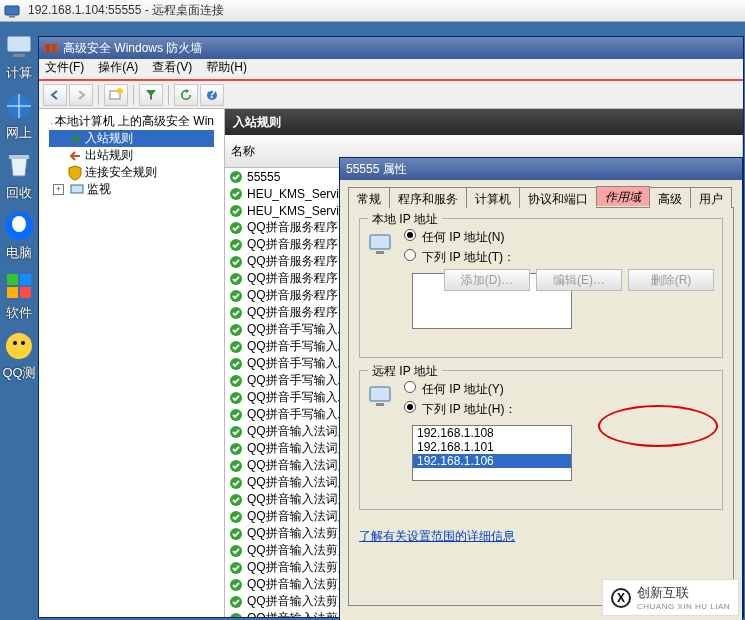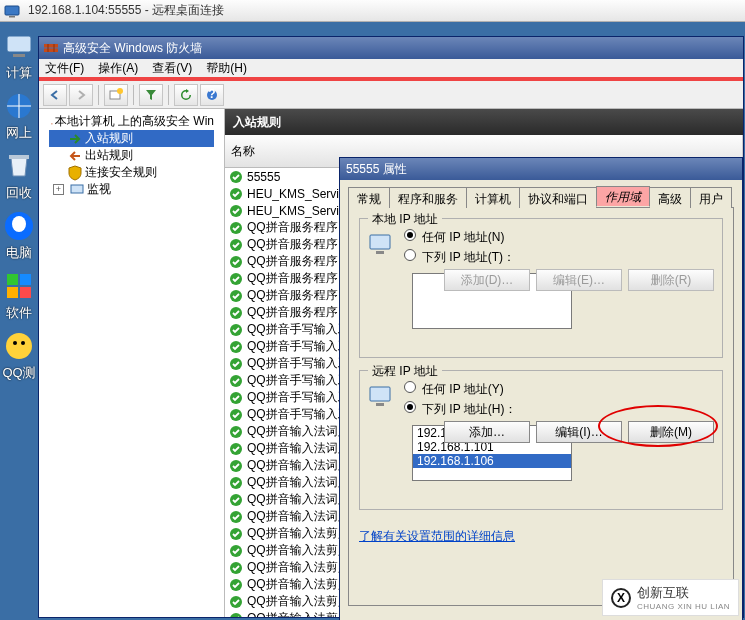--- a/index.html
+++ b/index.html
@@ -16,21 +16,21 @@
 
 .di { position:absolute; left:2px; width:34px; }
 .di .dico { margin-top:8px; display:flex; flex-direction:column; align-items:center; gap:2px; }
 .di .dico .g { width:32px; height:32px; }
 .di .dico .lbl { color:#fff; font-size:13px; text-shadow:0 0 2px #000; text-align:center; }
 
 
 .mmc-window { position:absolute; left:38px; top:14px; width:706px; height:582px; background:#fff; border:1px solid #0a246a; }
 .mmc-title { height:22px; background:linear-gradient(#6b86b8,#3a5a98); color:#fff; display:flex; align-items:center; padding:0 4px; gap:4px; }
 .mmc-title .icn{width:16px;height:16px;}
-.mmc-menu { height:22px; background:#f0f0f0; border-bottom:4px solid #ef4444; display:flex; align-items:flex-end; padding:0 6px; gap:14px; }
+.mmc-menu { height:22px; background:#f0f0f0; border-bottom:2px solid #ef4444; display:flex; align-items:flex-start; padding:0 6px; gap:14px; }
 .mmc-menu span { color:#000; }
 .mmc-tb { height:28px; background:#f0f0f0; border-bottom:1px solid #bbb; display:flex; align-items:center; padding:0 4px; gap:2px;}
 .mmc-tb .tbtn{ width:24px; height:22px; border:1px solid #c6c6c6; background:linear-gradient(#fff,#e5e5e5); display:flex; align-items:center; justify-content:center;}
 .mmc-tb .sep{ width:1px; height:20px; background:#bbb; margin:0 3px;}
 
 .mmc-body { display:flex; height: calc(100% - 22px - 22px - 28px); }
 .tree-pane { width:186px; background:#fff; border-right:1px solid #bbb; position:relative; }
 .tree { padding:4px 10px; }
 .tree .node { display:flex; align-items:center; gap:2px; height:17px; padding-left:2px;}
 .tree .node .tw { width:11px; height:11px; border:1px solid #7a7a7a; color:#555; font-size:9px; line-height:9px; text-align:center; background:#fff;}
@@ -497,25 +497,20 @@
           </div>
           <div class="radio-row">
             <span class="radio checked"></span>
             <span>下列 IP 地址(H)：</span>
           </div>
           <div class="listbox">
             <div class="li">192.168.1.108</div>
             <div class="li">192.168.1.101</div>
             <div class="li sel">192.168.1.106</div>
           </div>
-          <div class="btncol" style="top:50px">
-            <div class="winbtn">添加…</div>
-            <div class="winbtn">编辑(I)…</div>
-            <div class="winbtn">删除(M)</div>
-          </div>
         </div>
 
         <a class="link">了解有关设置范围的详细信息</a>
       </div>
     </div>
   </div>
 
   <div class="ellipse" style="left:598px; top:383px; width:120px; height:42px;"></div>
 
   <div class="wm">

